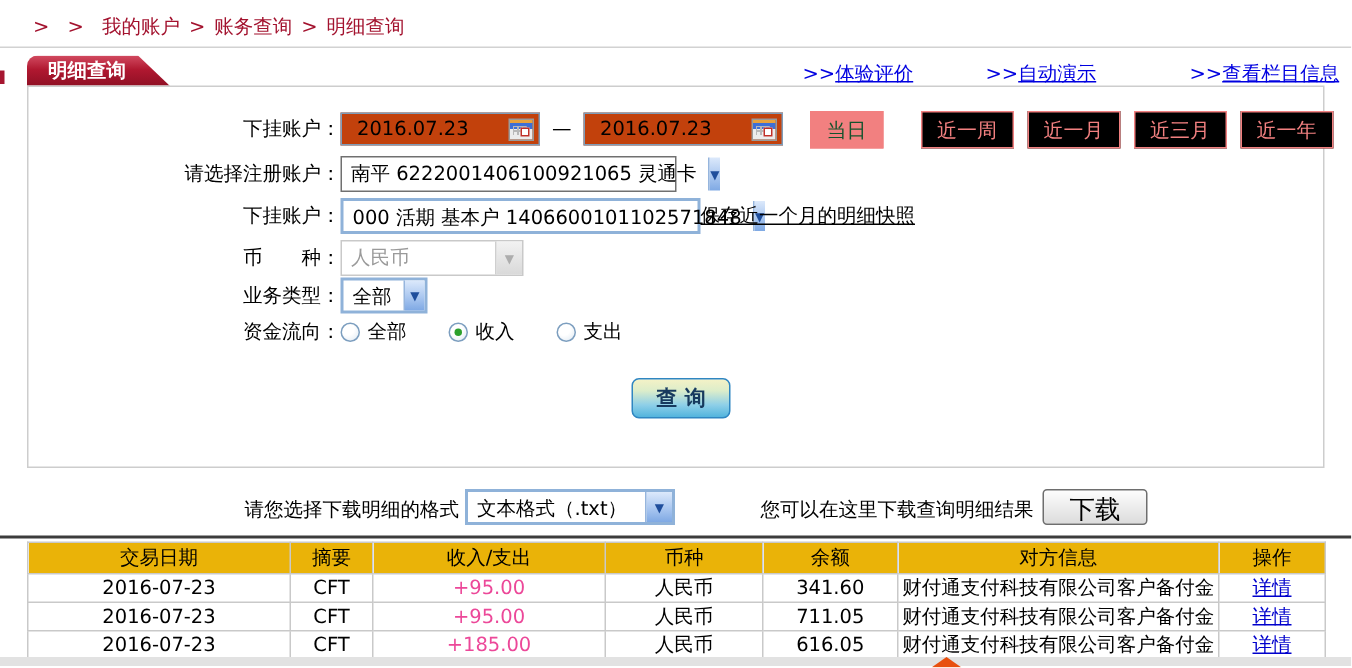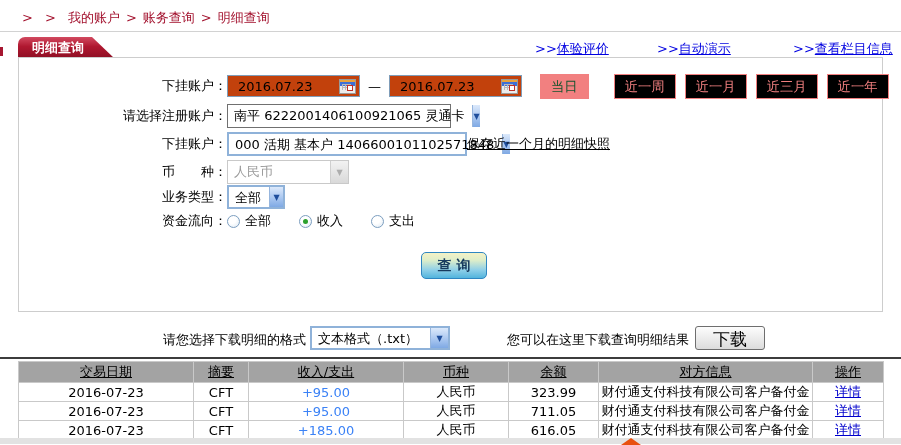--- a/index.html
+++ b/index.html
@@ -79,23 +79,23 @@
           border:1px solid #6e6e6e;border-radius:3px;font-size:17px;
           background:linear-gradient(180deg,#fdfdfd,#dcdcdc);
           font-family:"DejaVu Sans","Liberation Sans",sans-serif;}
 
   .hr2{position:absolute;left:0;top:357px;width:901px;height:2px;background:#3c3c3c;}
 
   
   table.grid{position:absolute;left:18px;top:361px;width:865px;border-collapse:collapse;table-layout:fixed;}
   table.grid th,table.grid td{border:1px solid #c9c9c9;text-align:center;font-weight:normal;
         font-size:13px;padding:0;height:18px;overflow:hidden;white-space:nowrap;}
-  table.grid th{background:#a3a3a3;height:20px;text-decoration:underline;}
+  table.grid th{background:#eab308;height:20px;}
   .c1{width:175px}.c2{width:55px}.c3{width:155px}.c4{width:105px}.c5{width:90px}.c6{width:214px}.c7{width:71px}
-  td.amt{color:#3b82f6;}
+  td.amt{color:#ec4899;}
   td.act a{color:#0000cc;text-decoration:underline;cursor:pointer;}
 
   .bstrip{position:absolute;left:0;top:438px;width:901px;height:6px;background:#e2e2e2;}
   .btri{position:absolute;left:621px;top:438px;width:0;height:0;
         border-left:10px solid transparent;border-right:10px solid transparent;
         border-bottom:7px solid #e8500f;}
 </style>
 </head>
 <body>
 
@@ -220,21 +220,21 @@
       <th>币种</th>
       <th>余额</th>
       <th>对方信息</th>
       <th>操作</th>
     </tr>
     <tr>
       <td>2016-07-23</td>
       <td>CFT</td>
       <td class="amt">+95.00</td>
       <td>人民币</td>
-      <td>323.99</td>
+      <td>341.60</td>
       <td>财付通支付科技有限公司客户备付金</td>
       <td class="act"><a>详情</a></td>
     </tr>
     <tr>
       <td>2016-07-23</td>
       <td>CFT</td>
       <td class="amt">+95.00</td>
       <td>人民币</td>
       <td>711.05</td>
       <td>财付通支付科技有限公司客户备付金</td>

